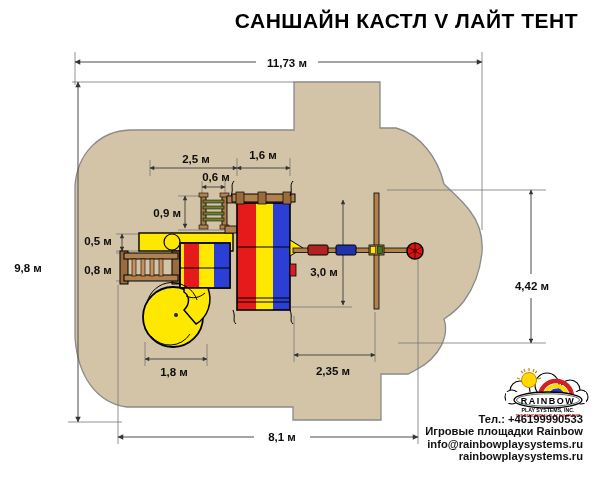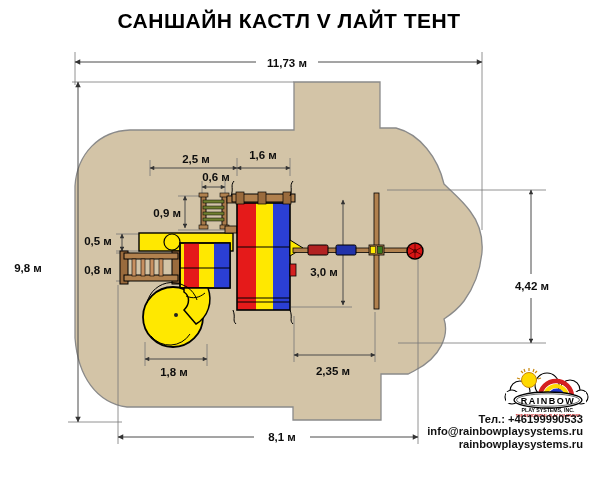--- a/index.html
+++ b/index.html
@@ -1,18 +1,18 @@
 <!DOCTYPE html>
 <html><head>
 <meta charset="utf-8">
 <style>
   html,body{margin:0;padding:0;background:#ffffff;}
   .stage{position:relative;width:600px;height:491px;background:#fff;overflow:hidden;
          font-family:"Liberation Sans",sans-serif;}
-  .title{position:absolute;top:9px;left:0;width:578px;text-align:center;
+  .title{position:absolute;top:9px;left:0;width:578px;text-align:right;
          font-size:21px;font-weight:bold;color:#000;letter-spacing:.5px;white-space:nowrap;}
   .plan{position:absolute;top:0;left:0;}
   .contact{position:absolute;top:413px;right:17px;text-align:right;
            font-size:11.2px;font-weight:bold;color:#111;line-height:12.4px;white-space:nowrap;}
   svg text.dim{font-family:"Liberation Sans",sans-serif;font-size:11.5px;font-weight:bold;fill:#0d0d0d;}
   svg text.logo-big{font-family:"Liberation Sans",sans-serif;font-size:9px;font-weight:bold;fill:#000;letter-spacing:1.5px;}
   svg text.logo-mid{font-family:"Liberation Sans",sans-serif;font-size:5.2px;font-weight:bold;fill:#000;}
   svg text.logo-sml{font-family:"Liberation Sans",sans-serif;font-size:3.6px;font-weight:bold;fill:#c22020;}
   .ext{stroke:#777;stroke-width:.8;fill:none;}
   .dln{stroke:#4a4a4a;stroke-width:1;fill:none;}
@@ -249,17 +249,18 @@
       <text class="logo-big" x="548" y="403.5" text-anchor="middle">RAINBOW</text>
       <text class="logo-mid" x="548" y="412" text-anchor="middle">PLAY SYSTEMS, INC.</text>
       <text class="logo-sml" x="548" y="416.5" text-anchor="middle">THE RESIDENTIAL PLAY EQUIPMENT</text>
     </g>
   </svg>
 
   <div class="title">САНШАЙН КАСТЛ V ЛАЙТ ТЕНТ</div>
 
   <div class="contact">
     <div>Тел.: +46199990533</div>
+    <div>Игровые площадки Rainbow</div>
     <div>info@rainbowplaysystems.ru</div>
     <div>rainbowplaysystems.ru</div>
   </div>
 
 </div>
 
 </body></html>

